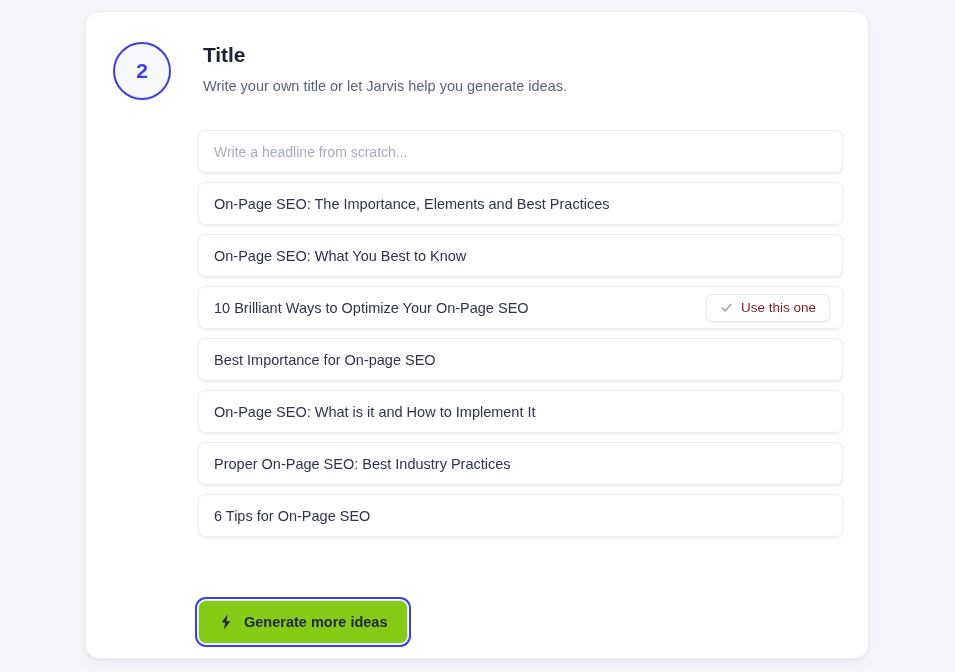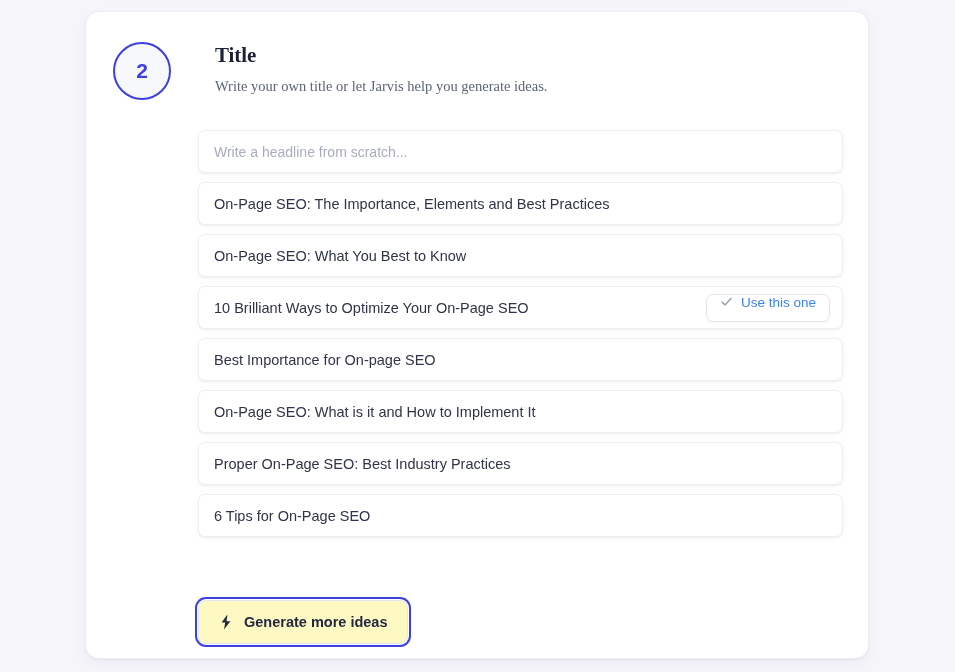--- a/index.html
+++ b/index.html
@@ -58,23 +58,22 @@
     align-items: center;
     justify-content: center;
     font-size: 21px;
     font-weight: bold;
     color: #3d40e0;
     box-sizing: border-box;
     margin-top: 3px;
   }
 
   .header-text {
-    margin-left: 44px;
+    margin-left: 32px;
     padding-top: 3px;
-    font-family: Liberation Serif, serif;
   }
 
   .page-title {
     font-size: 21px;
     font-weight: bold;
     color: #1c2135;
     letter-spacing: -0.1px;
     line-height: 26px;
   }
 
@@ -133,28 +132,29 @@
     overflow: hidden;
     text-overflow: ellipsis;
   }
 
   .row-action {
     position: absolute;
     right: 12px;
     top: 50%;
     transform: translateY(-50%);
     display: inline-flex;
+    align-items: center;
     gap: 8px;
     height: 28px;
     padding: 0 13px;
     background: #ffffff;
     border: 1px solid #e3e6ee;
     border-radius: 7px;
     font-size: 13.5px;
-    color: #3b82f6;
+    color: #7f1d1d;
     font-weight: 500;
     box-sizing: border-box;
     box-shadow: 0 1px 2px rgba(32, 38, 72, 0.05);
     cursor: pointer;
   }
 
   .check-icon {
     display: inline-block;
     width: 13px;
     height: 13px;
@@ -169,21 +169,21 @@
     top: 588px;
   }
 
   .generate-btn {
     display: inline-flex;
     align-items: center;
     justify-content: center;
     gap: 11px;
     height: 44px;
     padding: 0 20px;
-    background: #fef9c3;
+    background: #84cc16;
     border: 1px solid #e3e6ee;
     border-radius: 8px;
     outline: 2px solid #3d40e0;
     outline-offset: 1px;
     font-size: 14.5px;
     font-weight: bold;
     color: #232840;
     font-family: "Liberation Sans", sans-serif;
     cursor: pointer;
     box-sizing: border-box;

